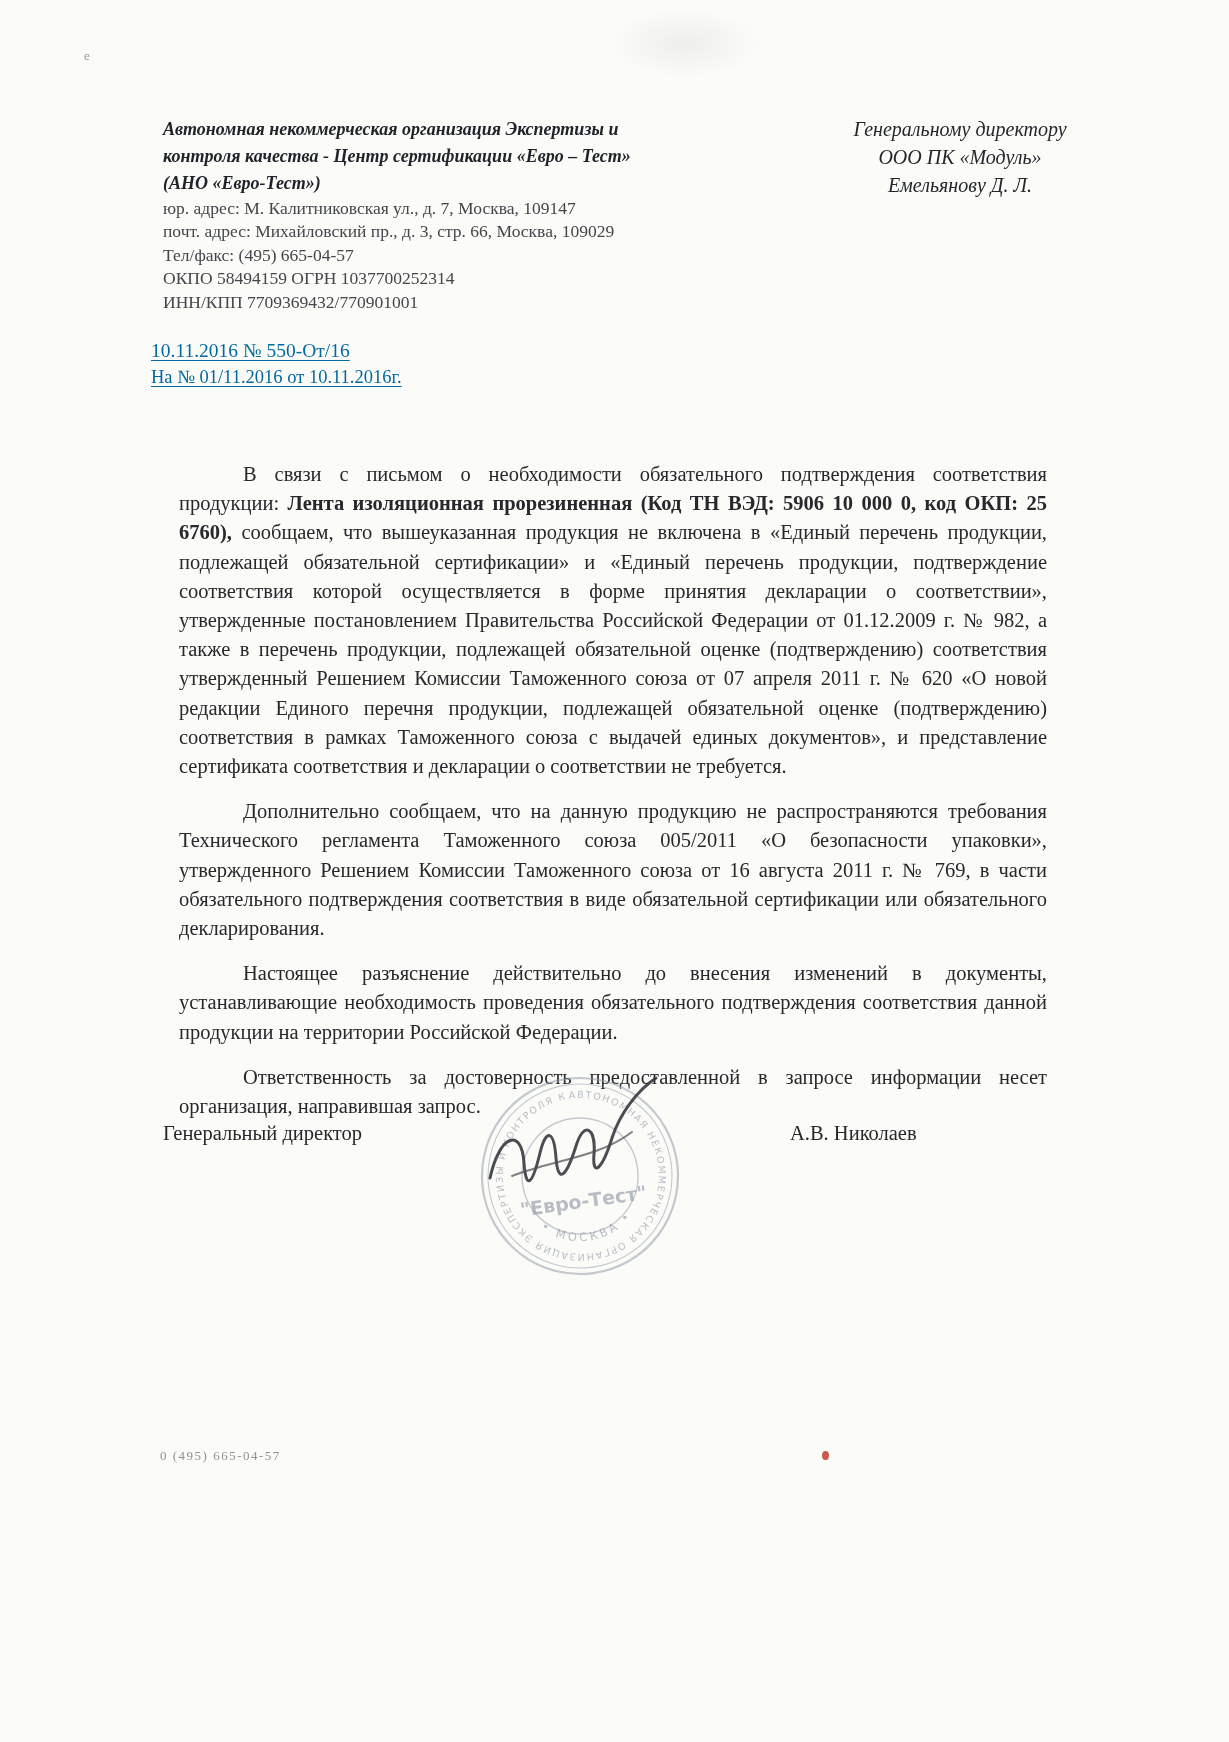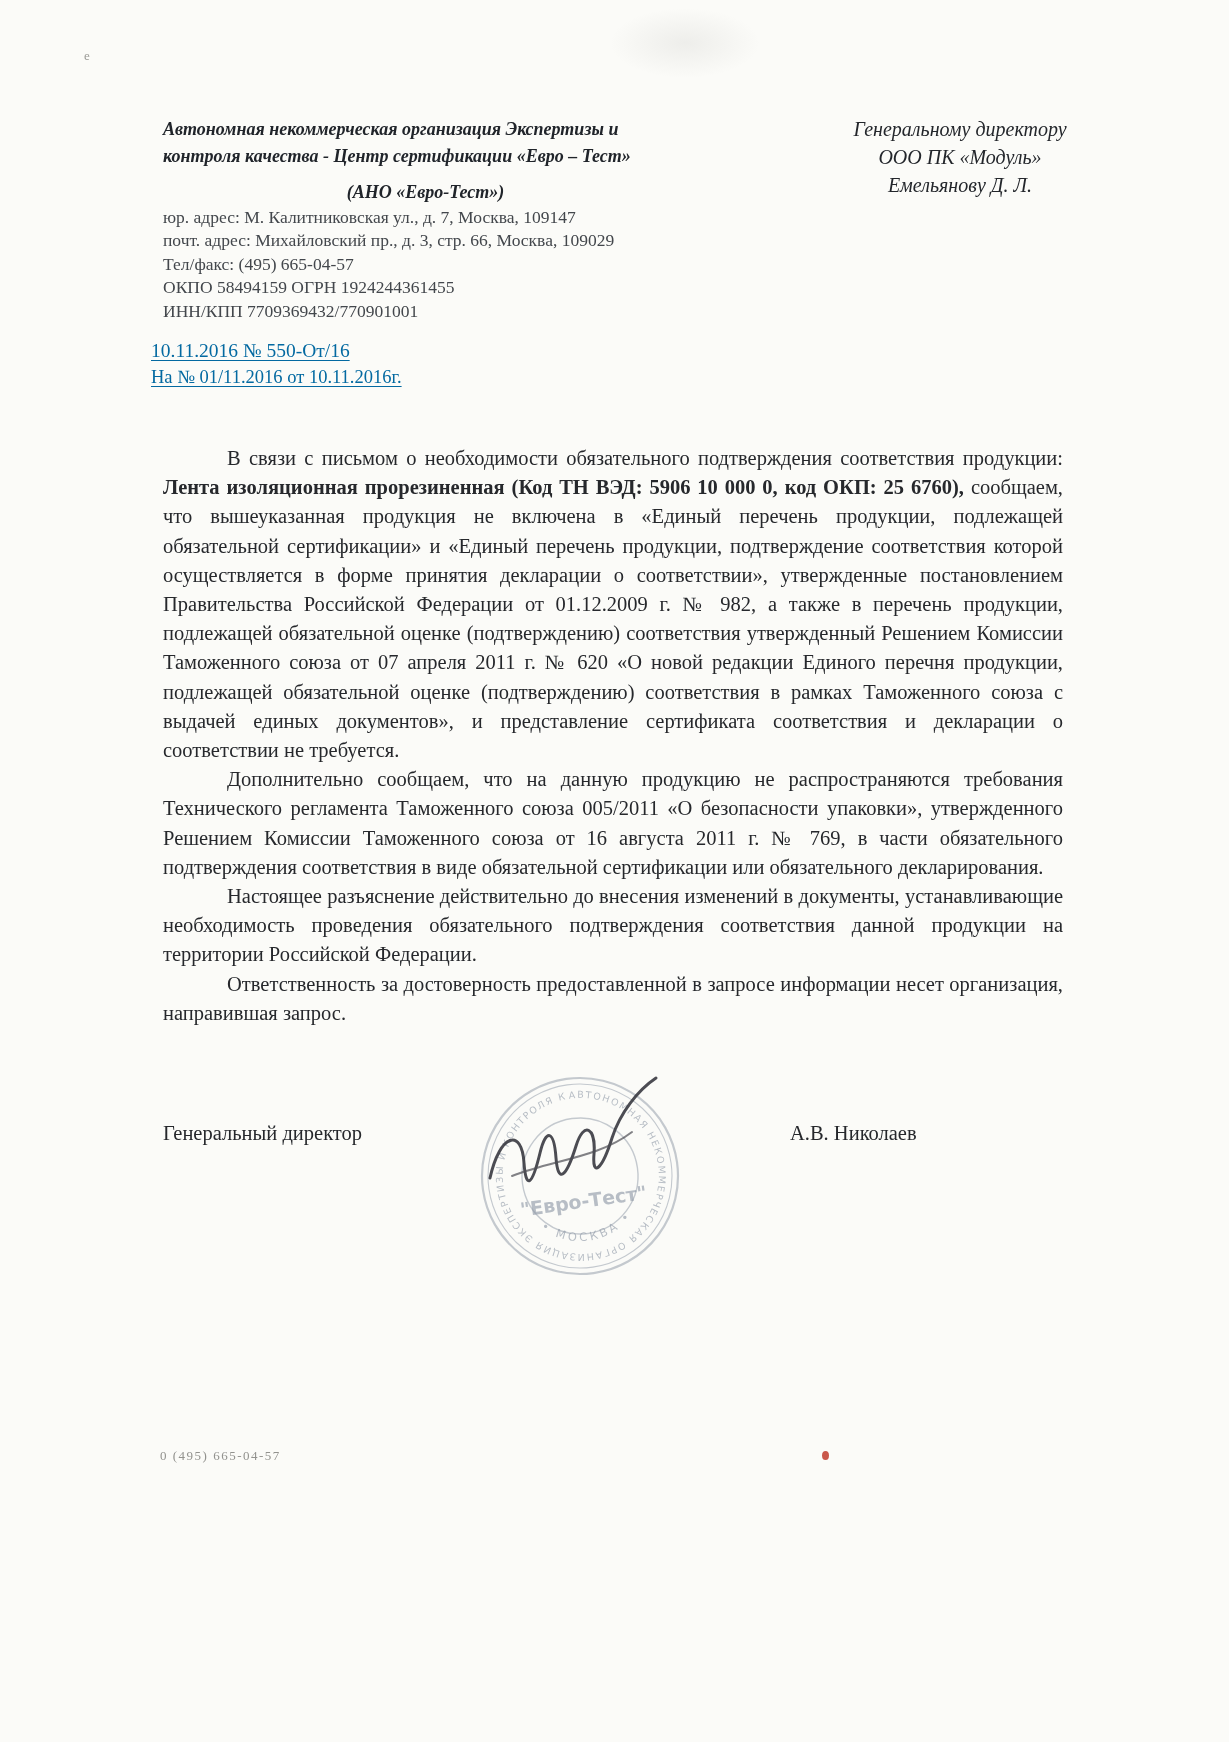--- a/index.html
+++ b/index.html
@@ -23,21 +23,21 @@
   }
   
   .letterhead {
     position:absolute; left:163px; top:116px; width:560px;
   }
   .org-name, .org-short {
     font-weight: bold; font-style: italic;
     font-size: 18px; line-height: 26.5px;
     color: #20242a; width: 525px;
   }
-  .org-short { margin-top: 10px; text-align: center; }
+  .org-short { margin-top: 1px; }
   .addr-block { }
   .addr-line {
     font-size: 17.5px; line-height: 23.6px; color: #43474c;
   }
   
   .refs { position:absolute; left:151px; top:338px; color:#0369a1; }
   .ref-out {
     font-size: 19.5px; line-height: 25px;
     text-decoration: underline; text-underline-offset: 3px;
   }
@@ -48,21 +48,21 @@
   
   .recipient {
     position:absolute; left:836px; top:116px; width:248px;
     text-align:center; font-size:20px; line-height:27.8px; color:#23262b;font-style:italic;
   }
   
   .body-text {
     position:absolute; left:163px; top:444px; width:900px;
     font-size:20.5px; line-height:29.2px; text-align:justify; color:#26282c;
   }
-  .body-text p { margin:0; text-indent:64px; }
+  .body-text p { margin:16px; text-indent:64px; }
   .body-text .b { font-weight:bold; }
   
   .sig-row {
     position:absolute; left:163px; top:1122px; width:900px; height:30px;
     font-size:20.5px; color:#26282c;
   }
   .sig-title { position:absolute; left:0; top:0; }
   .sig-name  { position:absolute; left:627px; top:0; }
   
   .stamp { position:absolute; left:460px; top:1058px; }
@@ -85,21 +85,21 @@
   <div class="smudge"></div>
   <div class="artifact-mark">e</div>
 
   <div class="letterhead">
     <div class="org-name">Автономная некоммерческая организация Экспертизы и контроля качества  - Центр сертификации «Евро – Тест»</div>
     <div class="org-short">(АНО «Евро-Тест»)</div>
     <div class="addr-block">
       <div class="addr-line">юр. адрес: М. Калитниковская ул., д. 7, Москва, 109147</div>
       <div class="addr-line">почт. адрес: Михайловский пр., д. 3, стр. 66, Москва, 109029</div>
       <div class="addr-line">Тел/факс: (495) 665-04-57</div>
-      <div class="addr-line">ОКПО 58494159 ОГРН 1924244361455</div>
+      <div class="addr-line">ОКПО 58494159 ОГРН 1037700252314</div>
       <div class="addr-line">ИНН/КПП 7709369432/770901001</div>
     </div>
   </div>
 
   <div class="refs">
     <div class="ref-out">10.11.2016 № 550-От/16</div>
     <div class="ref-in">На № 01/11.2016 от 10.11.2016г.</div>
   </div>
 
   <div class="recipient">

